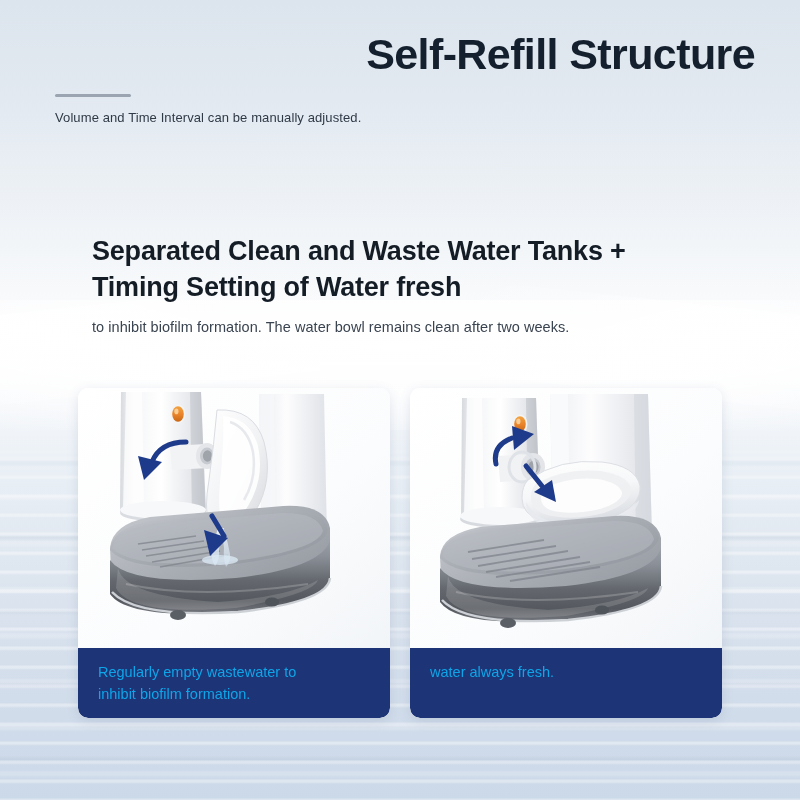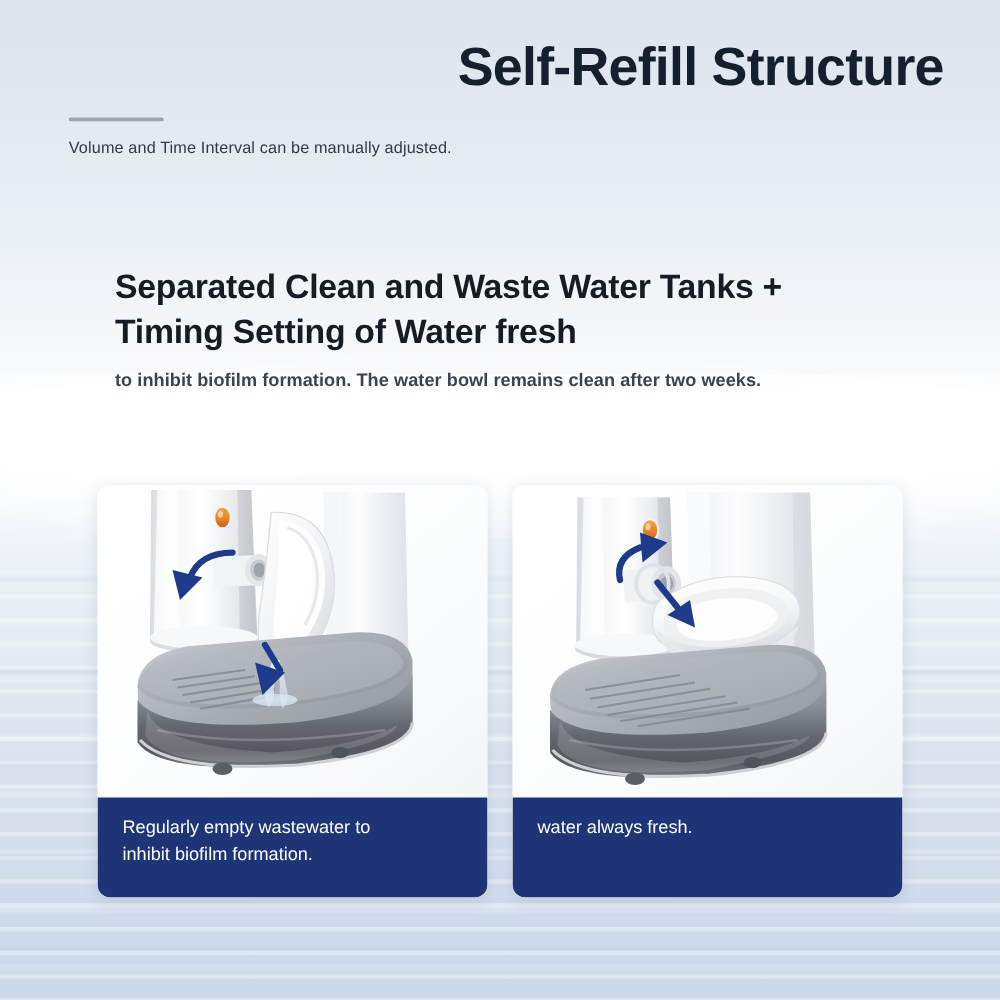--- a/index.html
+++ b/index.html
@@ -138,38 +138,37 @@
     color: #2f3a47;
     font-weight: 400;
     letter-spacing: 0.1px;
     white-space: nowrap;
   }
 
   
   .headline-block {
     position: absolute;
     left: 92px;
-    top: 212px;
+    top: 234px;
     width: 640px;
   }
   .headline {
     font-size: 27px;
     font-weight: 700;
     color: #141c26;
     line-height: 1.33;
     letter-spacing: -0.2px;
   }
   .headline-line { display: block; white-space: nowrap; }
   .subcopy {
     margin-top: 13px;
     font-size: 14.5px;
     color: #3a4450;
     letter-spacing: 0.05px;
     white-space: nowrap;
-    font-weight: bold;
   }
 
   
   .cards {
     position: absolute;
     left: 78px;
     top: 388px;
     width: 644px;
     display: flex;
     gap: 20px;
@@ -191,26 +190,26 @@
     height: 260px;
     overflow: hidden;
   }
   .photo svg { display: block; }
 
   .caption {
     position: absolute;
     left: 0;
     bottom: 0;
     width: 312px;
-    height: 80px;
+    height: 70px;
     background: #1d3476;
     border-radius: 0 0 10px 10px;
     box-sizing: border-box;
     padding: 13px 18px 0 20px;
-    color: #ffffff;
+    color: #0ea5e9;
     font-size: 14.5px;
     line-height: 1.52;
   }
   .caption .cap-line { display: block; white-space: nowrap; }
 </style>
 </head>
 <body>
 
 <div class="page">
 

